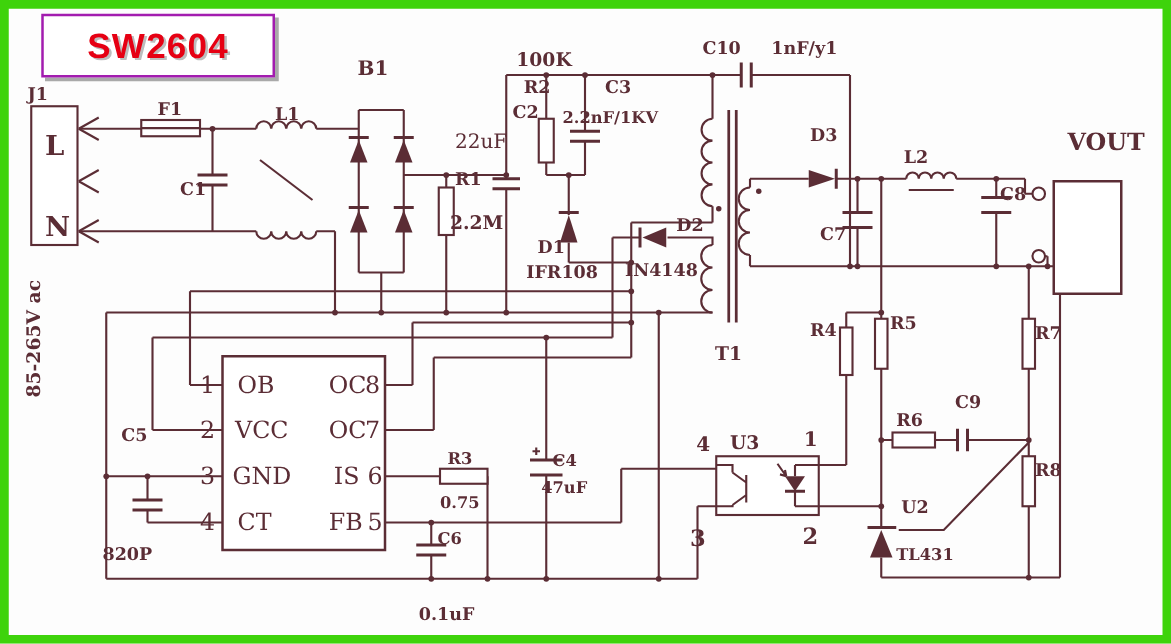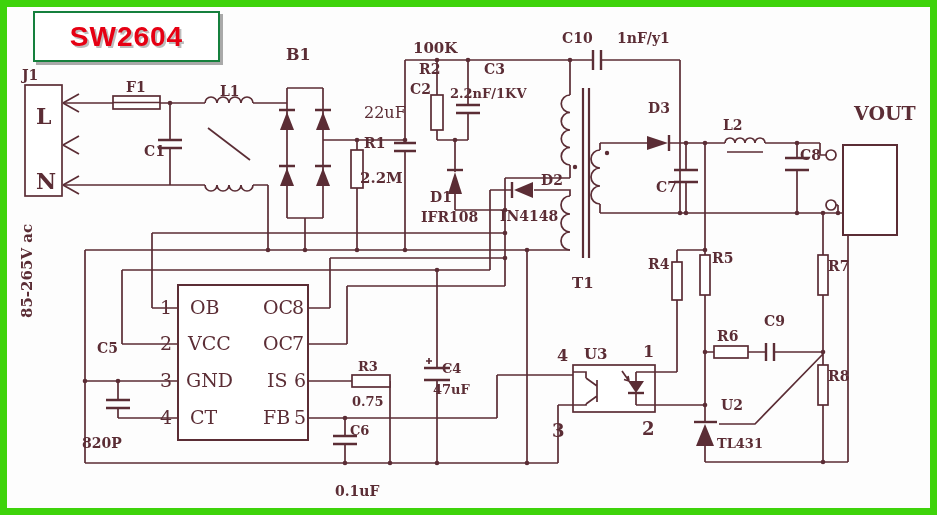--- a/index.html
+++ b/index.html
@@ -1,21 +1,21 @@
 <!DOCTYPE html>
 <html><head>
 <meta charset="utf-8">
 <style>
   html,body{margin:0;padding:0;background:#fff;width:937px;height:515px;overflow:hidden;}
   #stage{position:relative;width:937px;height:515px;background:#fdfdfd;font-family:"DejaVu Serif",serif;}
   #frame{position:absolute;inset:0;border:7px solid #3ed30b;pointer-events:none;z-index:5;}
   #schematic{position:absolute;left:0;top:0;z-index:1;}
   #titlebox{
     position:absolute;left:33px;top:11px;width:183px;height:47px;z-index:6;
-    background:#ffffff;border:2px solid #15803d;box-shadow:3px 3px 0 0 #a9a9a9;
+    background:#ffffff;border:2px solid #a21caf;box-shadow:3px 3px 0 0 #a9a9a9;
     display:flex;align-items:center;justify-content:center;
   }
   #titlebox .t{
     color:#e60013;font-family:"Liberation Sans",sans-serif;font-weight:bold;
     font-size:28px;letter-spacing:1px;text-shadow:2px 2px 0 #bdbdbd;
   }
   text{fill:#5b2d35;font-family:"DejaVu Serif",serif;}
   .w{stroke:#5b2d35;stroke-width:1.7;fill:none;}
   .plate{stroke:#5b2d35;stroke-width:2.4;fill:none;}
   .body{stroke:#5b2d35;stroke-width:1.7;fill:#ffffff;}

